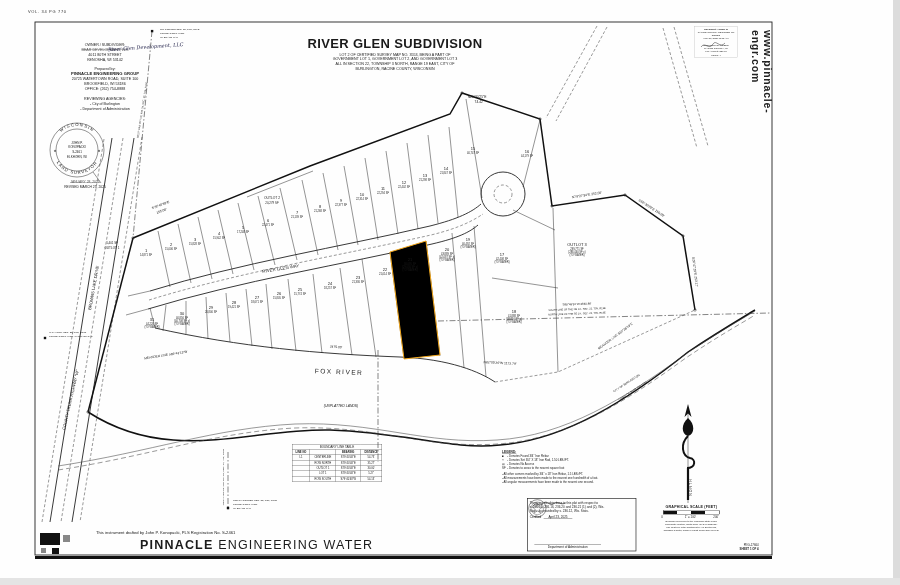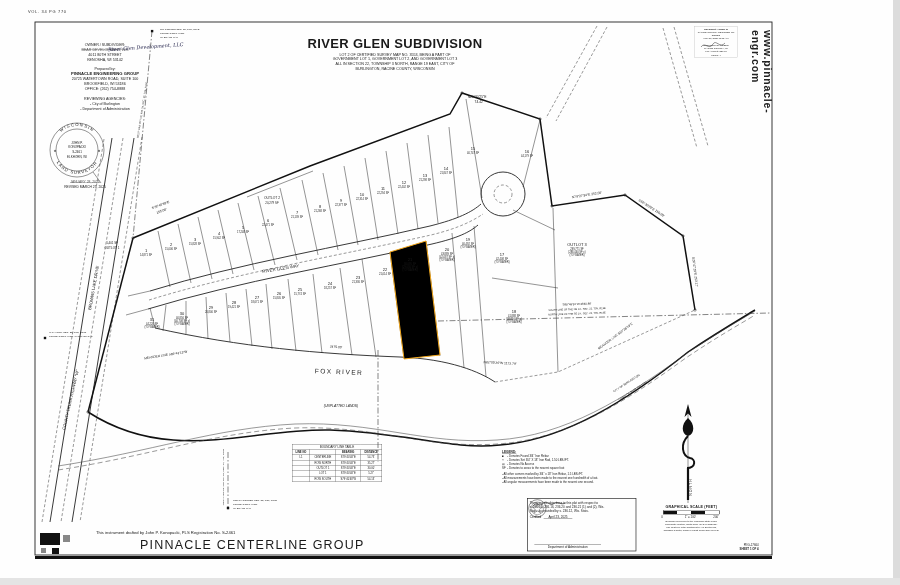--- a/index.html
+++ b/index.html
@@ -48,21 +48,21 @@
   .scaleb .t{font-weight:bold;font-size:11px;letter-spacing:.5px;}
   .bar{position:relative;margin:5px auto 2px auto;width:168px;height:9px;border:1.5px solid #111;
        background:repeating-linear-gradient(90deg,#111 0 42px,#fff 42px 84px);}
   .blabels{position:relative;width:180px;margin:0 auto;height:10px;font-size:8.6px;}
   .blabels span{position:absolute;top:0;}
   .notes{font-size:7px;line-height:1.3;margin-top:3px;}
   .sheetref{font-size:8.6px;line-height:1.35;text-align:right;width:170px;}
   .sheetref .sh{font-weight:bold;}
   .drafted{font-size:12.5px;}
   .coname{font-size:12.5px;letter-spacing:1.2px;white-space:nowrap;}
-  .coname b{font-weight:normal;padding-left:44px;}
+  .coname b{font-weight:bold;padding-left:44px;}
   .logo-sq{position:absolute;background:#111;}
   .logo-sq.g{background:#888;}
   .heavy{position:absolute;left:35px;top:556px;width:737px;height:3px;background:#111;}
   .sealdates{font-size:10px;line-height:1.4;width:270px;text-align:center;}
 </style>
 </head>
 <body>
 
 <div class="sheet">
 
@@ -471,17 +471,17 @@
 
   <div class="abs logo-sq" style="left:40px;top:533px;width:20px;height:12px;"></div>
   <div class="abs logo-sq g" style="left:63px;top:535px;width:7px;height:7px;"></div>
   <div class="abs logo-sq g" style="left:41px;top:548px;width:5px;height:5px;"></div>
   <div class="abs logo-sq" style="left:52px;top:548px;width:7px;height:6px;"></div>
 
   <div class="abs" style="left:96px;top:530px;">
     <div class="sc drafted" style="width:700px;">This instrument drafted by John P. Konopacki, PLS Registration No. S-2461</div>
   </div>
   <div class="abs coname" style="left:96px;top:538px;">
-    <b>PINNACLE</b><span> CENTERLINE GROUP</span>
+    <b>PINNACLE</b><span> ENGINEERING WATER</span>
   </div>
   <div class="heavy"></div>
 
 </div>
 
 </body></html>

